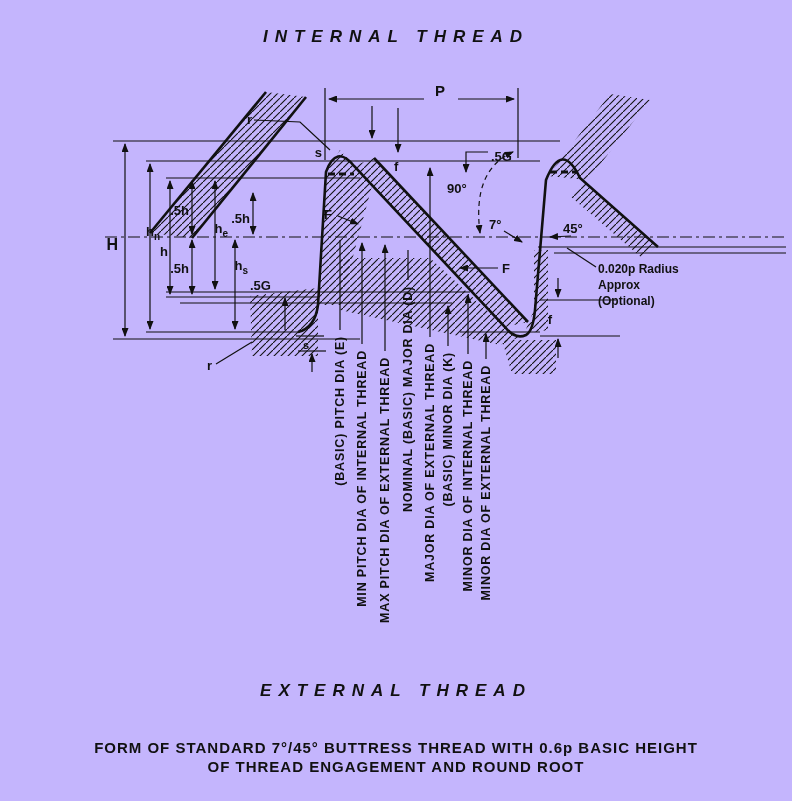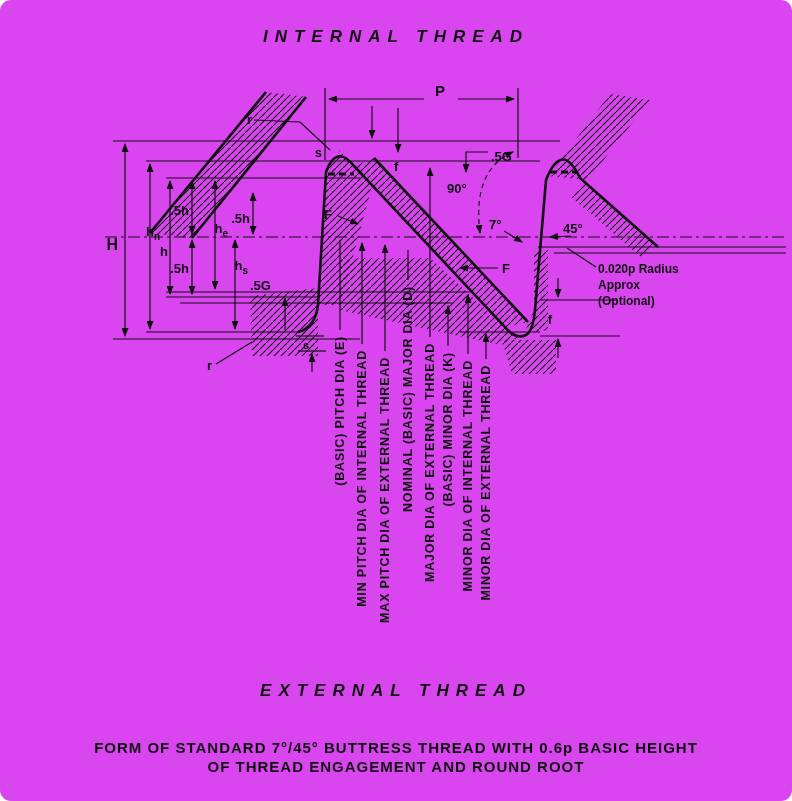--- a/index.html
+++ b/index.html
@@ -1,17 +1,17 @@
 <!DOCTYPE html>
 <html><head>
 <meta charset="utf-8">
 <style>
   html,body{margin:0;padding:0;background:#fff;}
-  .page{position:relative;width:792px;height:801px;background:#d946ef;overflow:hidden;
-        font-family:"Liberation Sans", sans-serif;color:#111;border-radius:11px;}
+  .page{position:relative;width:792px;height:801px;background:#c4b5fd;overflow:hidden;
+        font-family:"Liberation Sans", sans-serif;color:#111;}
   svg text{fill:#111;}
   .t-main{font-style:italic;font-weight:bold;font-size:17px;letter-spacing:7px;}
   .t-cap{font-weight:bold;font-size:15px;letter-spacing:1px;}
   .dim{font-weight:bold;font-size:13px;}
   .dim-lg{font-weight:bold;font-size:16px;}
   .dim-sm{font-weight:bold;font-size:11px;}
   .note{font-weight:bold;font-size:12px;}
   .rot{font-weight:bold;font-size:12.5px;letter-spacing:0.8px;}
 </style>
 </head>

